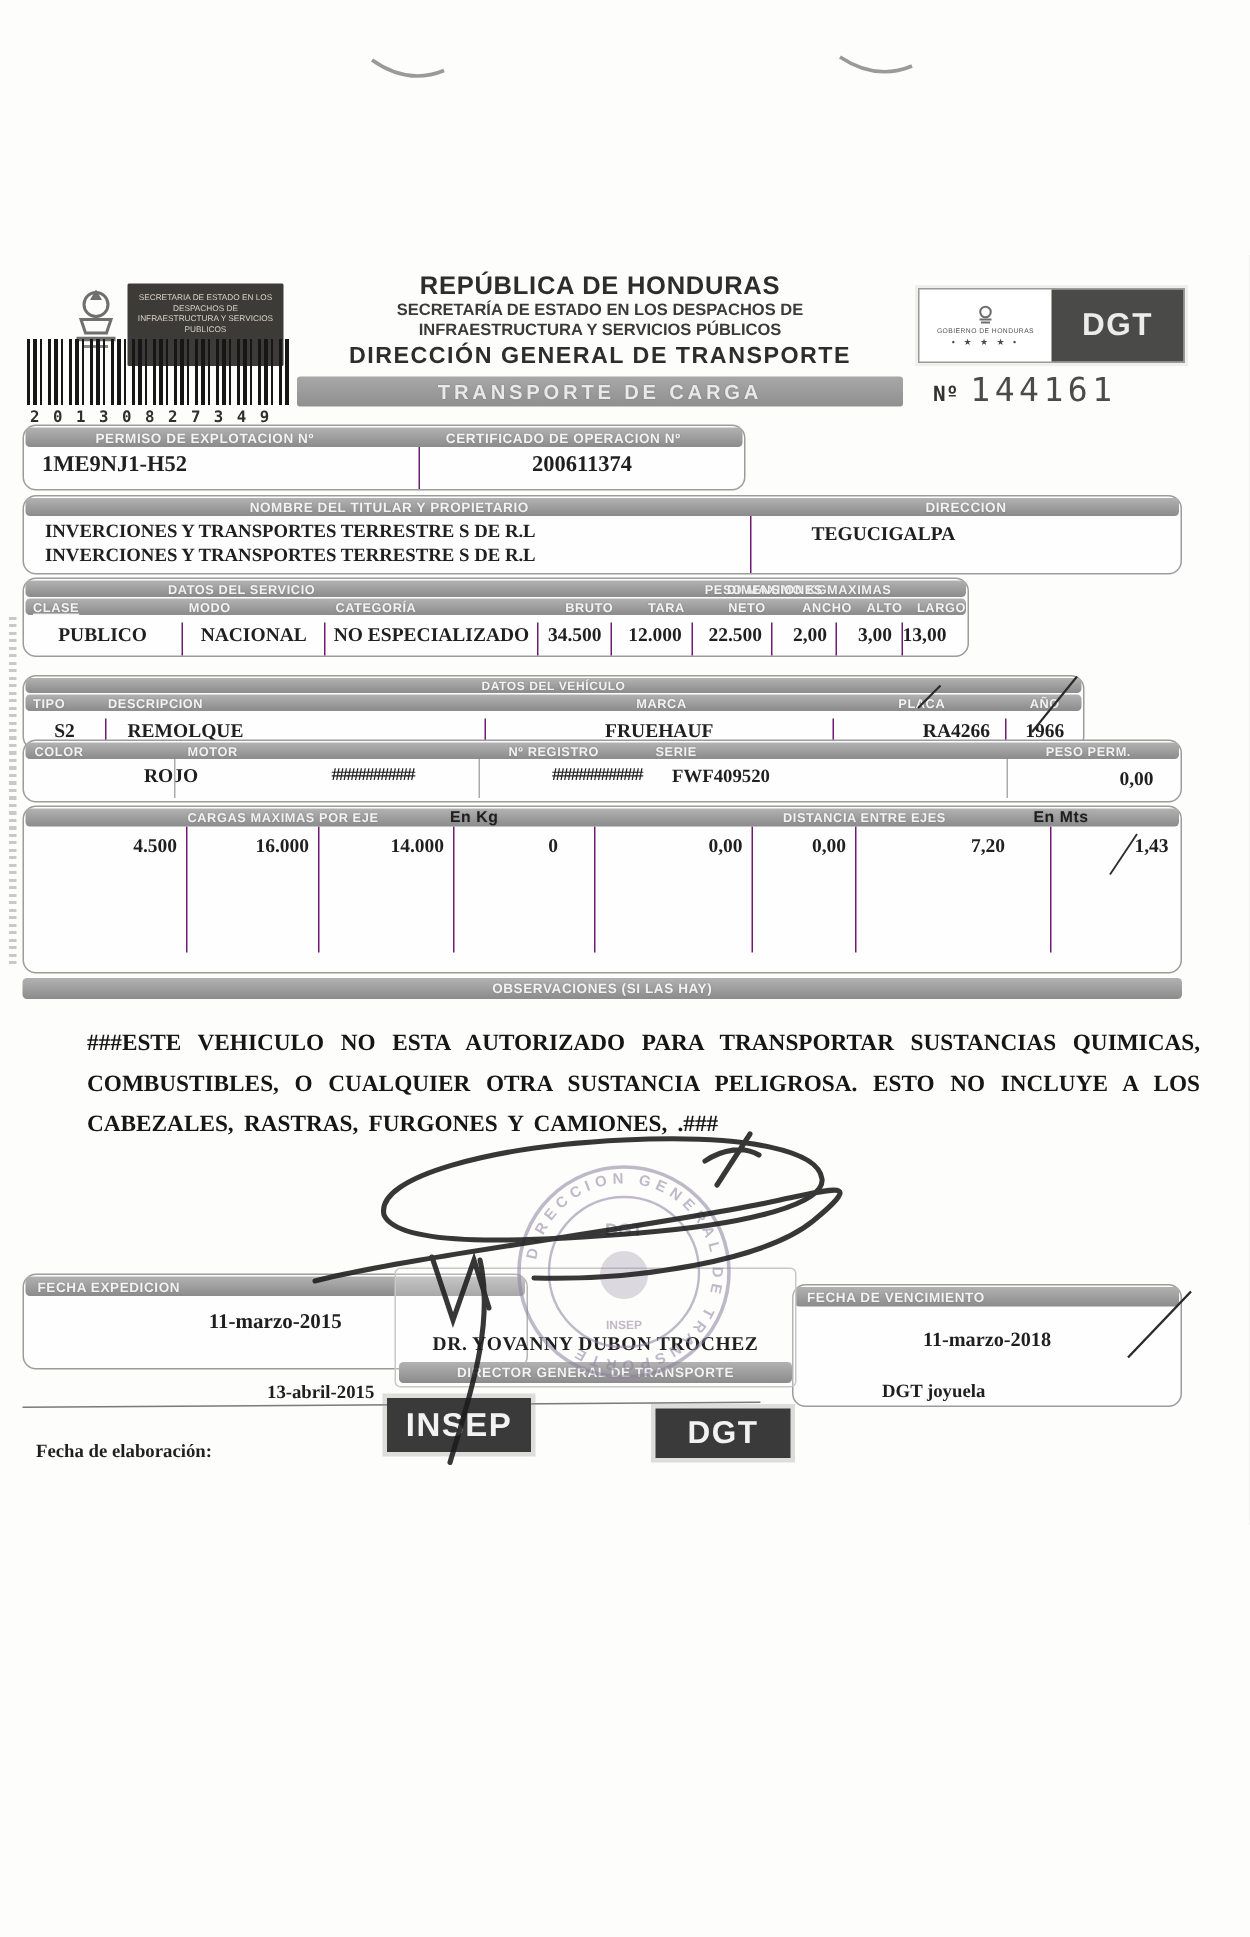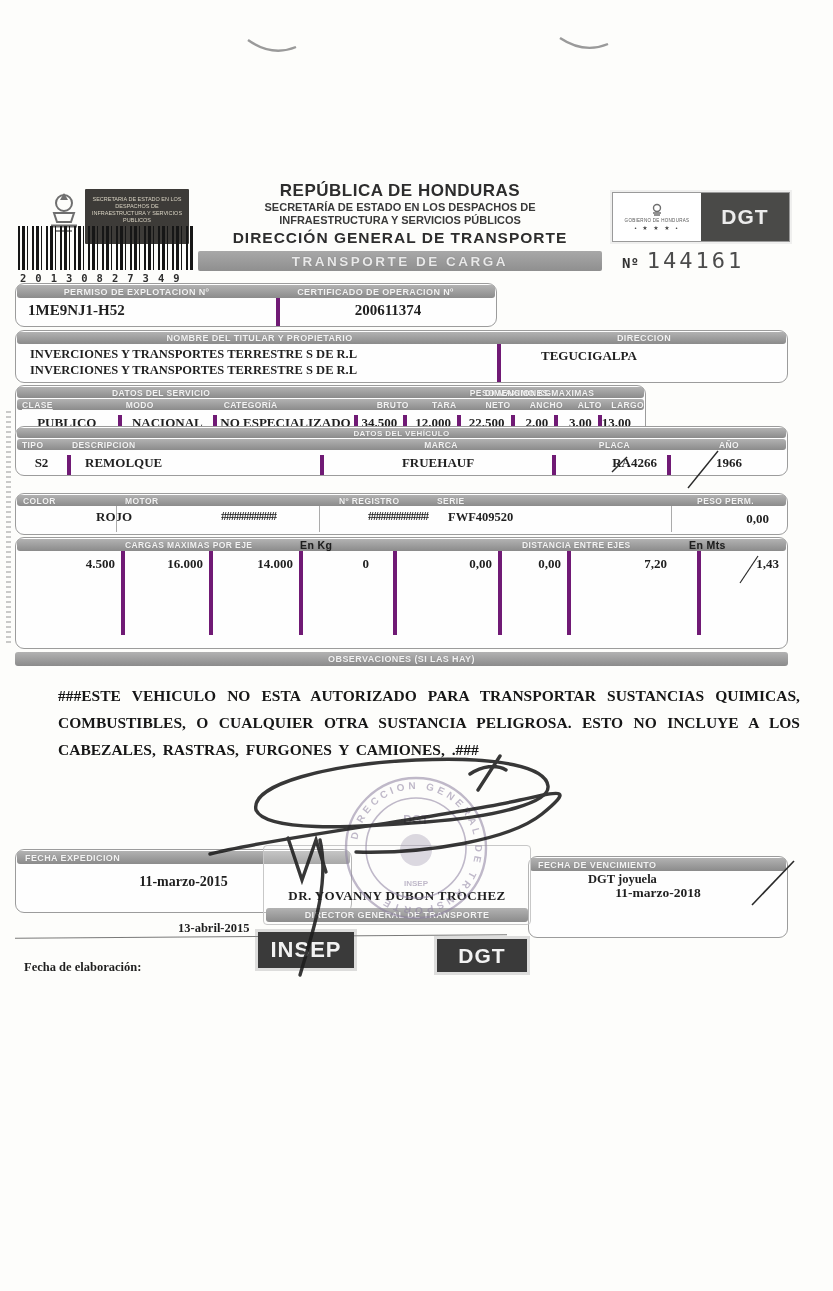--- a/index.html
+++ b/index.html
@@ -17,21 +17,21 @@
     text-shadow:0 0 1px rgba(80,80,80,.4);
   }
   .gbar .c{flex:1;text-align:center;}
   .sec{
     position:absolute;border:1.5px solid #9c9c9c;border-radius:9px;
     background:#fefefe;box-sizing:border-box;
   }
   .v{font-family:"Liberation Serif",serif;font-weight:700;color:#1f1f1f;}
   .row{display:flex;}
   .cell{box-sizing:border-box;}
-  .dR{border-right:4px solid #701a75;}
+  .dR{border-right:1px solid #701a75;}
   .num{text-align:right;padding-right:6px;}
   
   .title-main{font-size:17px;font-weight:bold;letter-spacing:.5px;color:#2d2d2d;}
   .title-sub{font-size:11px;font-weight:bold;line-height:13px;color:#3a3a3a;}
   .title-dir{font-size:15.5px;font-weight:bold;letter-spacing:1px;color:#2d2d2d;margin-top:2px;}
   .banner{
     margin-top:4px;height:20px;border-radius:2px;
     background:linear-gradient(180deg,#a8a8a8,#8f8f8f);
     color:#e9e9e9;font-size:13.5px;font-weight:bold;letter-spacing:2.5px;
     display:flex;align-items:center;justify-content:center;
@@ -154,38 +154,38 @@
       <span style="position:absolute;left:405px;width:180px;text-align:center;">PESO MAXIMO KG.</span>
       <span style="position:absolute;right:12px;width:185px;text-align:center;">DIMENSIONES MAXIMAS</span>
     </div>
     <div class="gbar" style="height:11px;margin:1px 1px 0 1px;font-size:8.5px;">
       <span class="cell" style="width:125px;padding-left:5px;text-decoration:underline;">CLASE</span>
       <span class="cell" style="width:113px;">MODO</span>
       <span class="cell" style="width:167px;">CATEGORÍA</span>
       <span class="cell" style="width:57px;text-align:center;">BRUTO</span>
       <span class="cell" style="width:62px;text-align:center;">TARA</span>
       <span class="cell" style="width:62px;text-align:center;">NETO</span>
-      <span class="cell" style="width:50px;text-align:center;">ANCHO</span>
+      <span class="cell" style="width:50px;text-align:right;">ANCHO</span>
       <span class="cell" style="width:50px;text-align:center;">ALTO</span>
       <span class="cell" style="flex:1;text-align:center;">LARGO</span>
     </div>
     <div class="row v" style="height:27px;font-size:13px;padding-top:5px;box-sizing:border-box;">
       <span class="cell dR" style="width:125px;text-align:center;">PUBLICO</span>
       <span class="cell dR" style="width:113px;text-align:center;">NACIONAL</span>
       <span class="cell dR" style="width:167px;text-align:center;">NO ESPECIALIZADO</span>
       <span class="cell dR num" style="width:57px;">34.500</span>
       <span class="cell dR num" style="width:62px;">12.000</span>
       <span class="cell dR num" style="width:62px;">22.500</span>
       <span class="cell dR num" style="width:50px;">2,00</span>
       <span class="cell dR num" style="width:50px;">3,00</span>
       <span class="cell num" style="flex:1;padding-right:14px;">13,00</span>
     </div>
   </div>
 
-  <div class="sec" style="left:15px;top:426px;width:773px;height:50px;">
+  <div class="sec" style="left:15px;top:450px;width:708px;height:50px;">
     <div class="gbar" style="height:10px;margin:1px 1px 0 1px;font-size:8px;justify-content:center;">
       <span>DATOS DEL VEHÍCULO</span>
     </div>
     <div class="gbar" style="height:11px;margin:1px 1px 0 1px;font-size:8.5px;">
       <span class="cell" style="width:55px;padding-left:5px;">TIPO</span>
       <span class="cell" style="width:253px;">DESCRIPCION</span>
       <span class="cell" style="width:232px;text-align:center;">MARCA</span>
       <span class="cell" style="width:115px;text-align:center;">PLACA</span>
       <span class="cell" style="flex:1;text-align:center;">AÑO</span>
     </div>
@@ -283,21 +283,21 @@
   <div class="abs" style="left:263px;top:845px;width:266px;height:78px;border:1px solid #c8c8c8;border-radius:4px;background:rgba(255,255,255,.25);">
     <div class="v" style="font-size:13px;text-align:center;margin-top:42px;letter-spacing:.4px;">DR. YOVANNY DUBON TROCHEZ</div>
     <div class="gbar" style="height:14px;margin:4px 2px 0 2px;justify-content:center;font-size:9px;">
       <span>DIRECTOR GENERAL DE TRANSPORTE</span>
     </div>
   </div>
 
   <div class="hr" style="left:15px;top:936px;width:492px;transform:rotate(-.4deg);"></div>
   <div class="abs v" style="left:24px;top:960px;font-size:12.5px;">Fecha de elaboración:</div>
   <div class="abs v" style="left:178px;top:921px;font-size:12.5px;">13-abril-2015</div>
-  <div class="abs v" style="left:588px;top:872px;font-size:12.5px;">DGT joyuela</div>
+  <div class="abs v" style="left:588px;top:920px;font-size:12.5px;">DGT joyuela</div>
 
   <div class="abs stampbox" style="left:258px;top:932px;width:96px;height:36px;font-size:22px;letter-spacing:1px;">
     <span>INSEP</span>
   </div>
   <div class="abs stampbox" style="left:437px;top:939px;width:90px;height:33px;font-size:21px;letter-spacing:1px;">
     <span>DGT</span>
   </div>
 
 </div>
 

